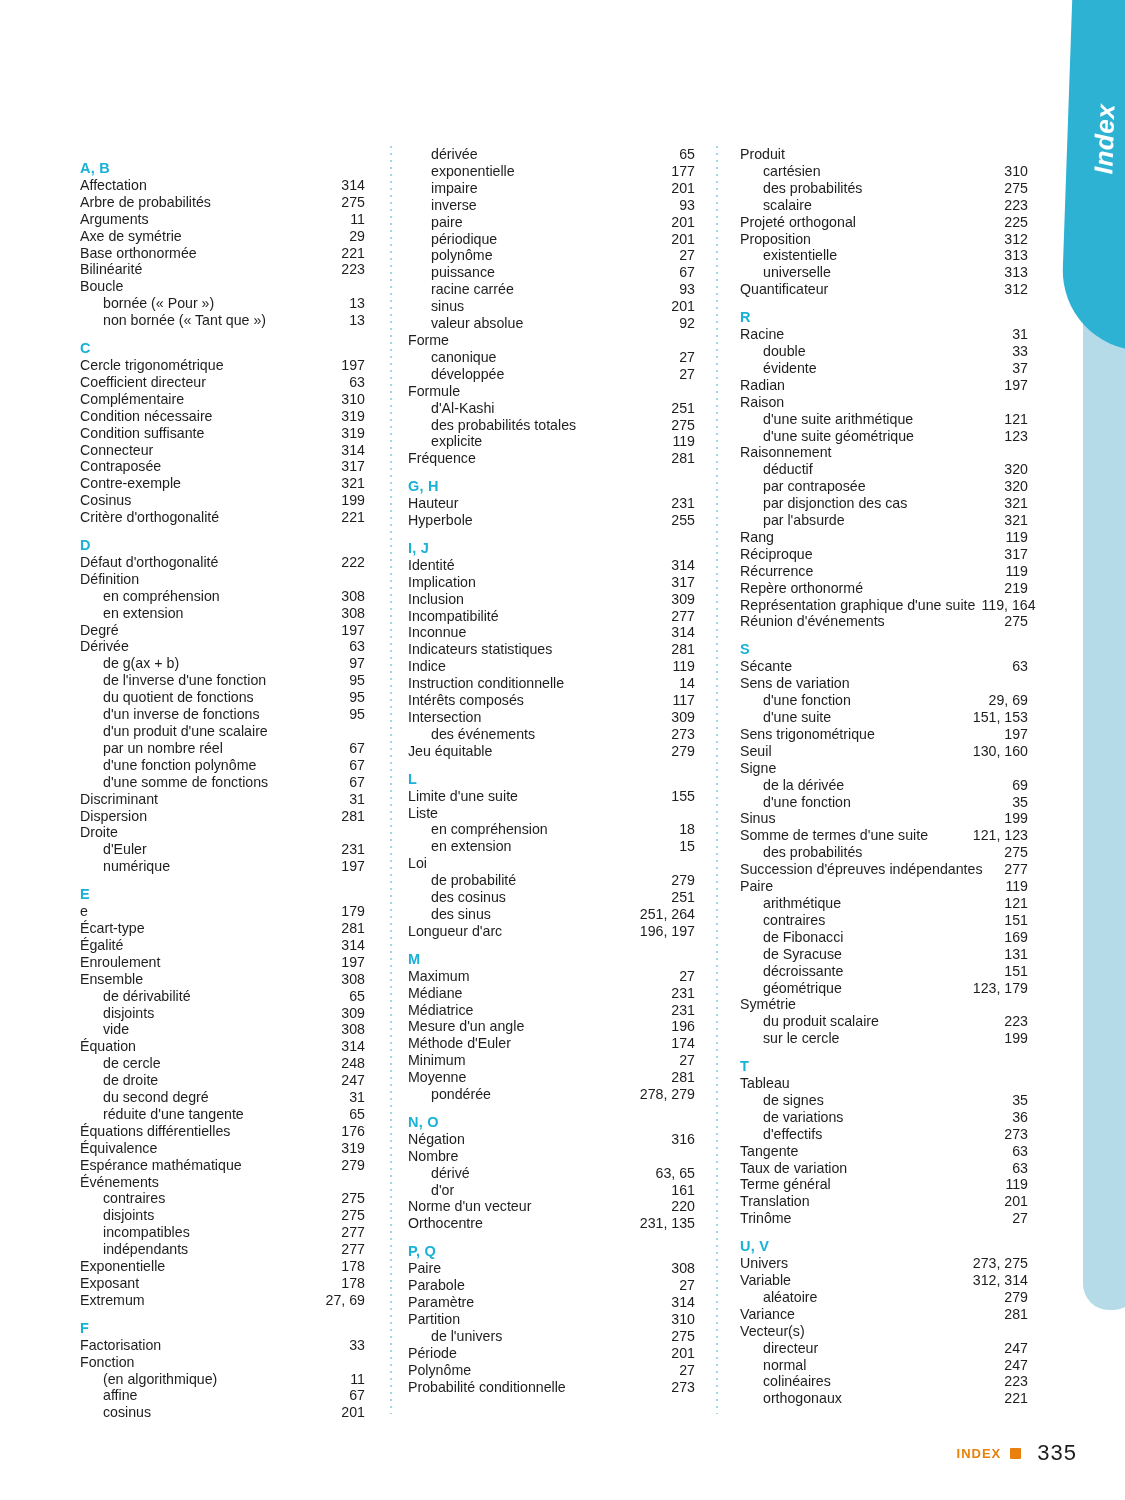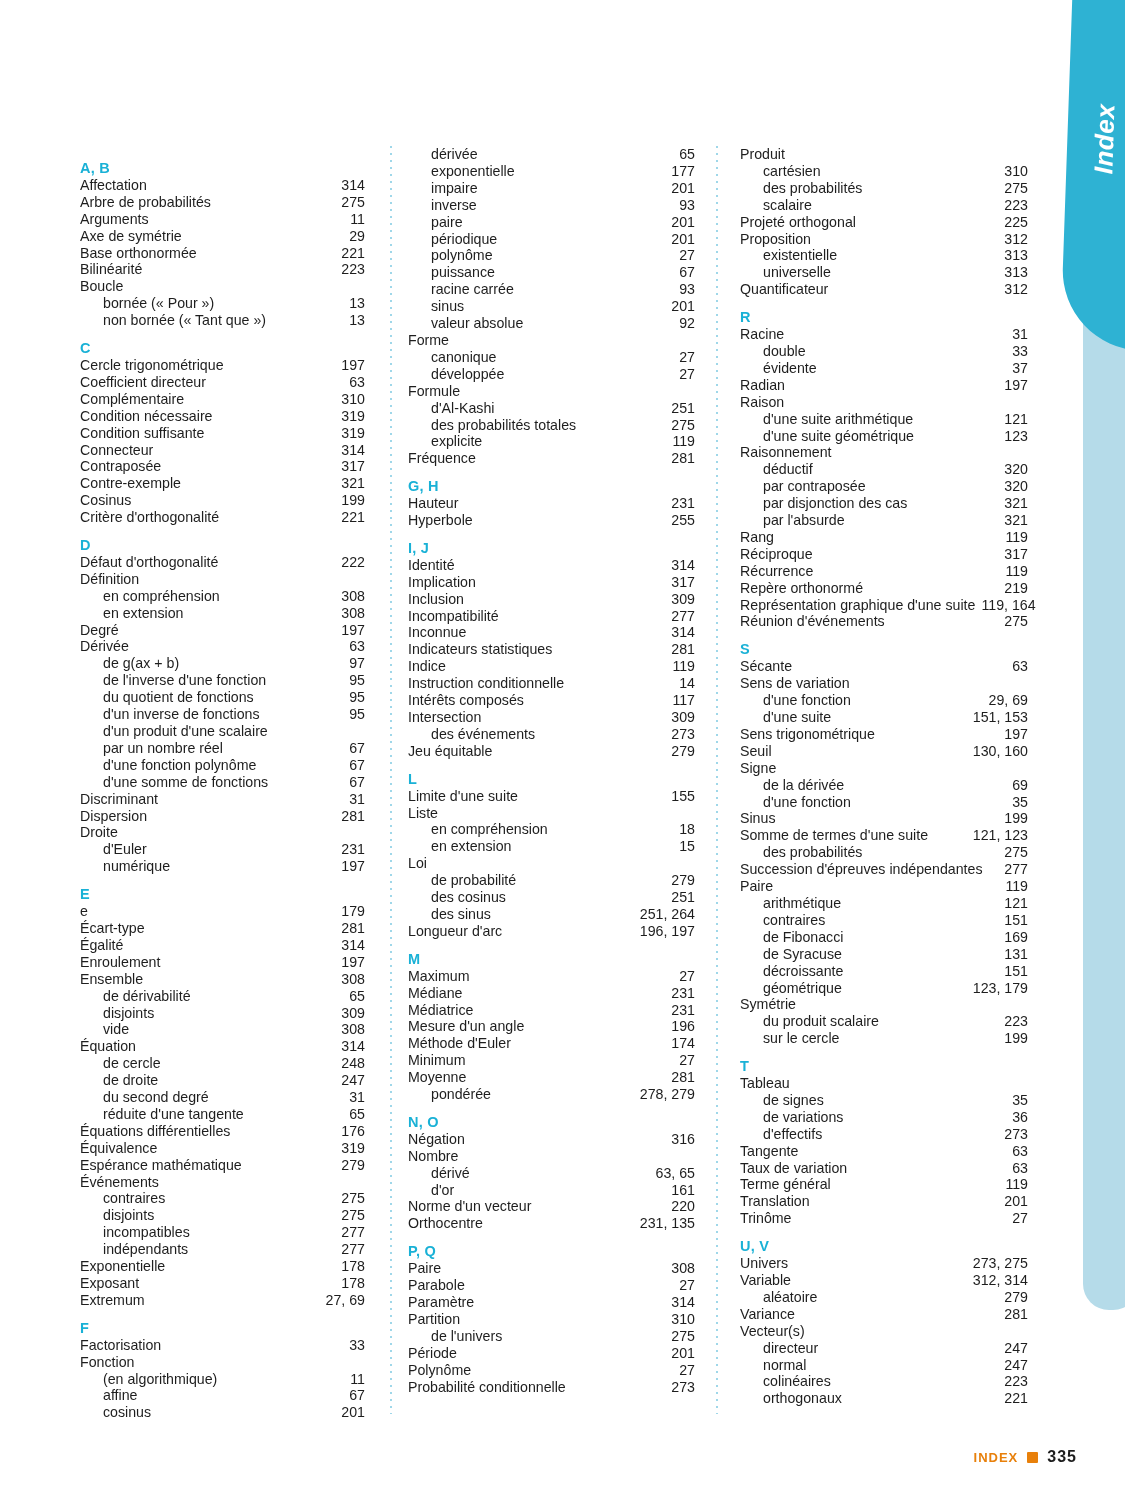--- a/index.html
+++ b/index.html
@@ -55,21 +55,21 @@
   .footer{
     position:absolute;right:48px;bottom:34px;display:flex;align-items:center;gap:9px;
   }
   .footer .footer-label{
     color:var(--orange);font-weight:bold;font-size:13px;letter-spacing:1px;
   }
   .footer .footer-square{
     width:11px;height:11px;background:var(--orange);border-radius:1px;
   }
   .footer .footer-page{
-    color:#1d1d1d;font-weight:bold;font-size:16px;letter-spacing:1px;
+    color:#1d1d1d;font-weight:normal;font-size:22px;letter-spacing:1px;margin-left:7px;
   }
 </style>
 </head>
 <body>
 
 <div class="side-strip"></div>
 
 <div class="index-tab">
   <span class="tab-text">Index</span>
 </div>

